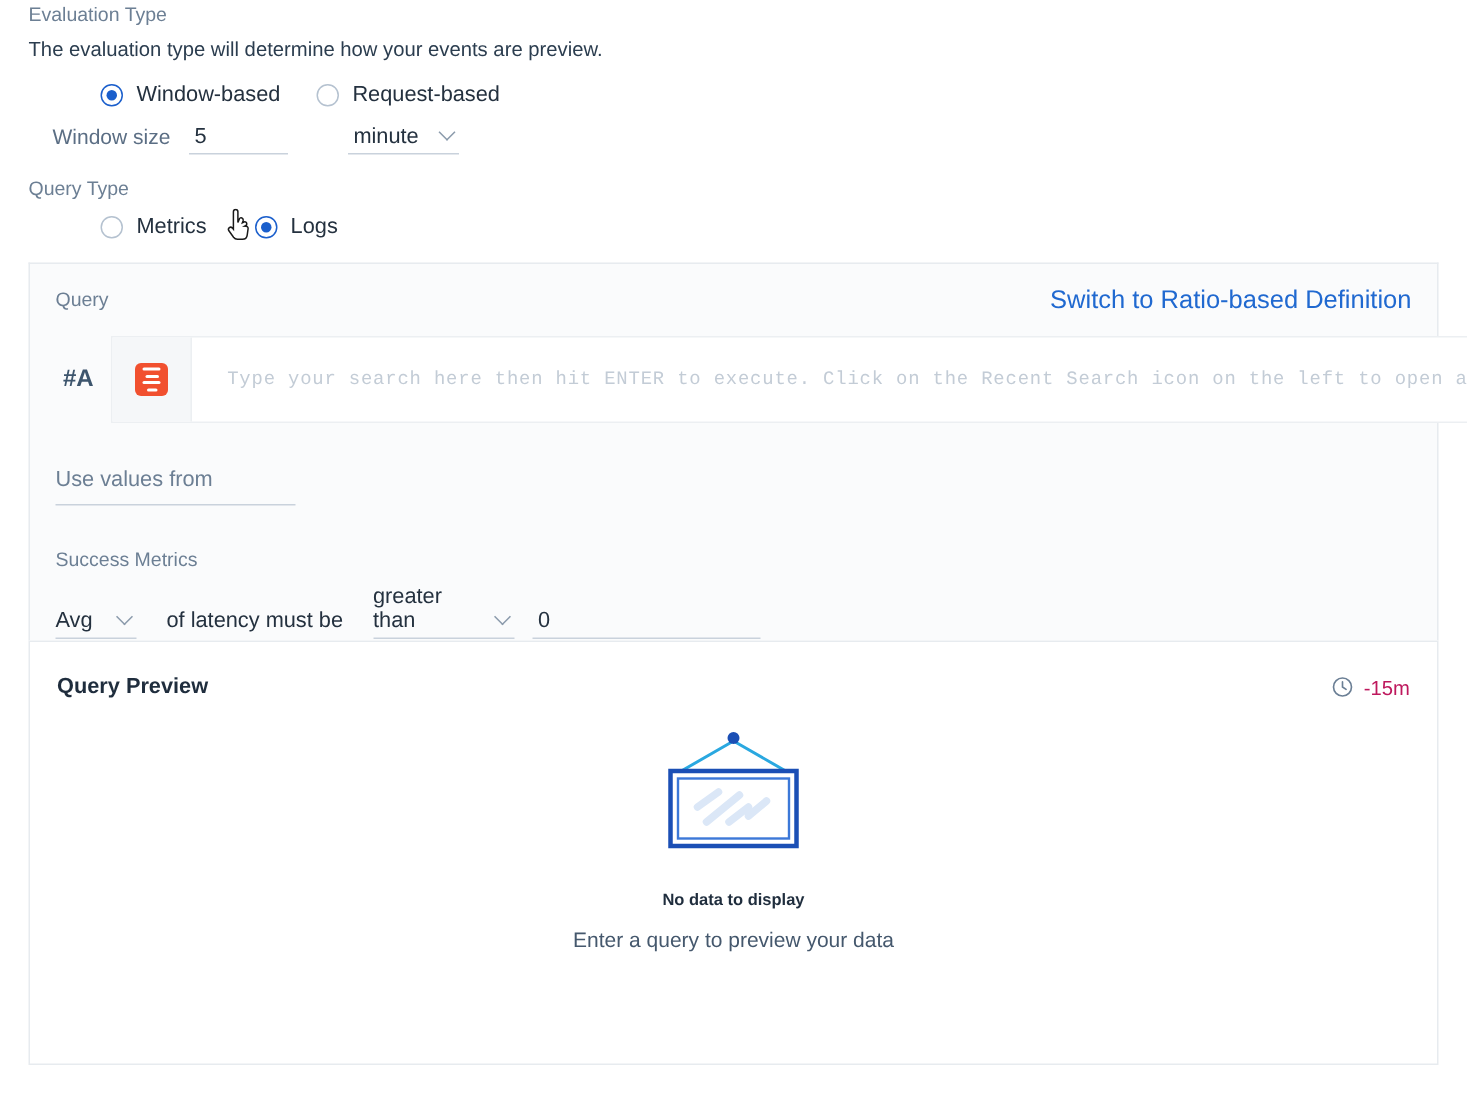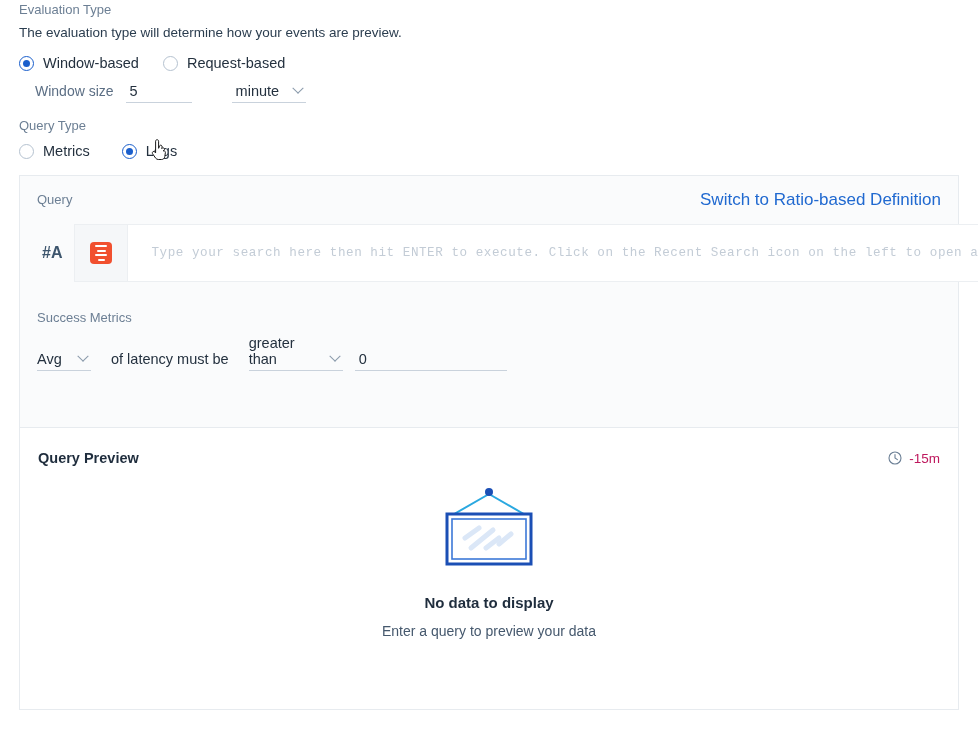--- a/index.html
+++ b/index.html
@@ -27,21 +27,21 @@
     font-size: 13.5px;
     line-height: 18px;
   }
 
   
   .eval-section { position: absolute; left: 19px; top: 0px; width: 940px; }
   .eval-title { margin-top: 2px; }
   .eval-desc { margin-top: 6px; }
 
   .radio-row { display: flex; align-items: center; margin-top: 13px; }
-  .radio-opt { display: flex; align-items: center; cursor: pointer; }
+  .radio-opt { display: flex; align-items: center; cursor: pointer; margin-left: 48px; }
   .radio-opt + .radio-opt { margin-left: 24px; }
 
   .radio {
     width: 15px; height: 15px;
     border-radius: 50%;
     border: 1px solid #b5c2d0;
     background: #fff;
     position: relative;
     flex: none;
   }
@@ -251,21 +251,21 @@
   .empty-state {
     position: absolute;
     left: 0; right: 0; top: 58px;
     display: flex;
     flex-direction: column;
     align-items: center;
   }
   .empty-art { width: 96px; height: 84px; }
   .empty-title {
     margin-top: 24px;
-    font-size: 15px;
+    font-size: 11px;
     font-weight: 700;
     color: #1f2d3d;
   }
   .empty-sub {
     margin-top: 12px;
     font-size: 14px;
     color: #45586d;
   }
 </style>
 </head>
@@ -332,20 +332,24 @@
             <i></i>
               <i></i>
               <i></i>
               <i></i>
           </span>
         </div>
         <div class="query-placeholder">Type your search here then hit ENTER to execute. Click on the Recent Search icon on the left to open a li…</div>
       </div>
     </div>
 
+    <div class="use-values">
+      <div class="uv-label">Use values from</div>
+      <div class="uv-line"></div>
+    </div>
 
     <div class="muted-label success-label">Success Metrics</div>
 
     <div class="criteria-row">
       <div class="uline-field agg">
         <span>Avg</span>
         <span class="caret"></span>
       </div>
       <div class="criteria-text">of latency must be</div>
       <div class="uline-field op">

